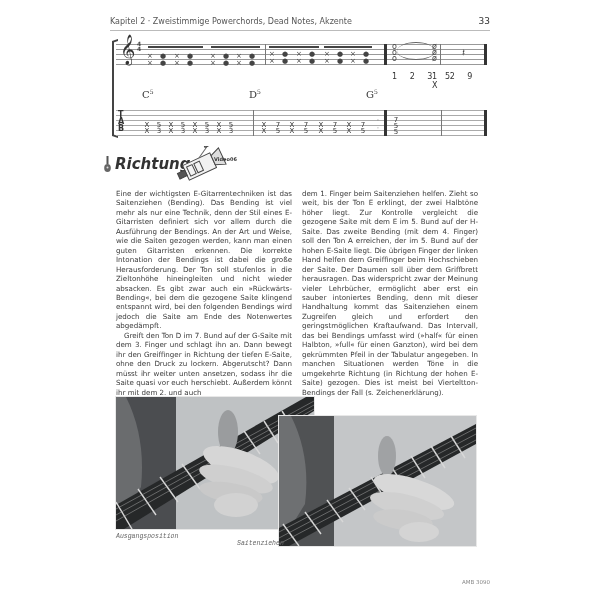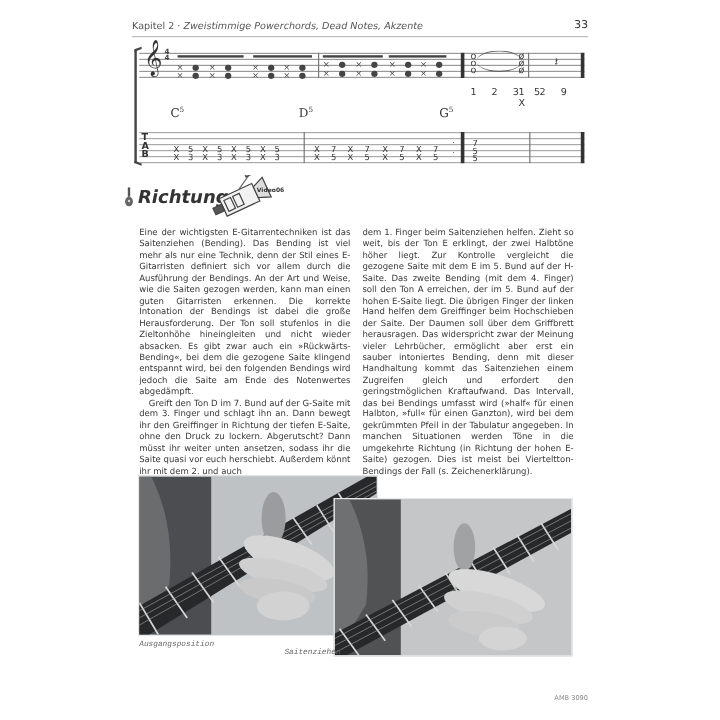--- a/index.html
+++ b/index.html
@@ -2,21 +2,21 @@
 <html><head>
 <meta charset="utf-8">
 <style>
   html, body { margin:0; padding:0; }
   body { width:600px; height:600px; background:#ffffff; position:relative; overflow:hidden;
          font-family:"DejaVu Sans", sans-serif; color:#2a2a2a; }
   .page { position:absolute; left:0; top:0; width:600px; height:600px; background:#fff; }
 
   .running-head { position:absolute; left:110px; top:17px; width:380px; height:12px; font-size:8px; color:#555; }
   .running-head .chap { font-style:normal; }
-  .running-head .title { font-style:italic; }
+  .running-head .title { }
   .page-num { position:absolute; right:0; top:-1px; font-size:9px; color:#333;text-align:right; }
   .head-rule { position:absolute; left:110px; top:30px; width:380px; height:1px; background:#bbb; }
 
   
   .system { position:absolute; left:112px; top:38px; width:375px; height:100px; }
   .bracket { position:absolute; left:0; top:4px; width:2px; height:94px; background:#444; }
   .bracket-top { position:absolute; left:0; top:2px; width:6px; height:2px; background:#444; transform:skewY(-20deg); }
   .bracket-bot { position:absolute; left:0; top:97px; width:6px; height:2px; background:#444; transform:skewY(20deg); }
   .staff-line { position:absolute; left:4px; right:0; height:1px; background:#999; }
   .tab-line { position:absolute; left:4px; right:0; height:1px; background:#aaa; }

